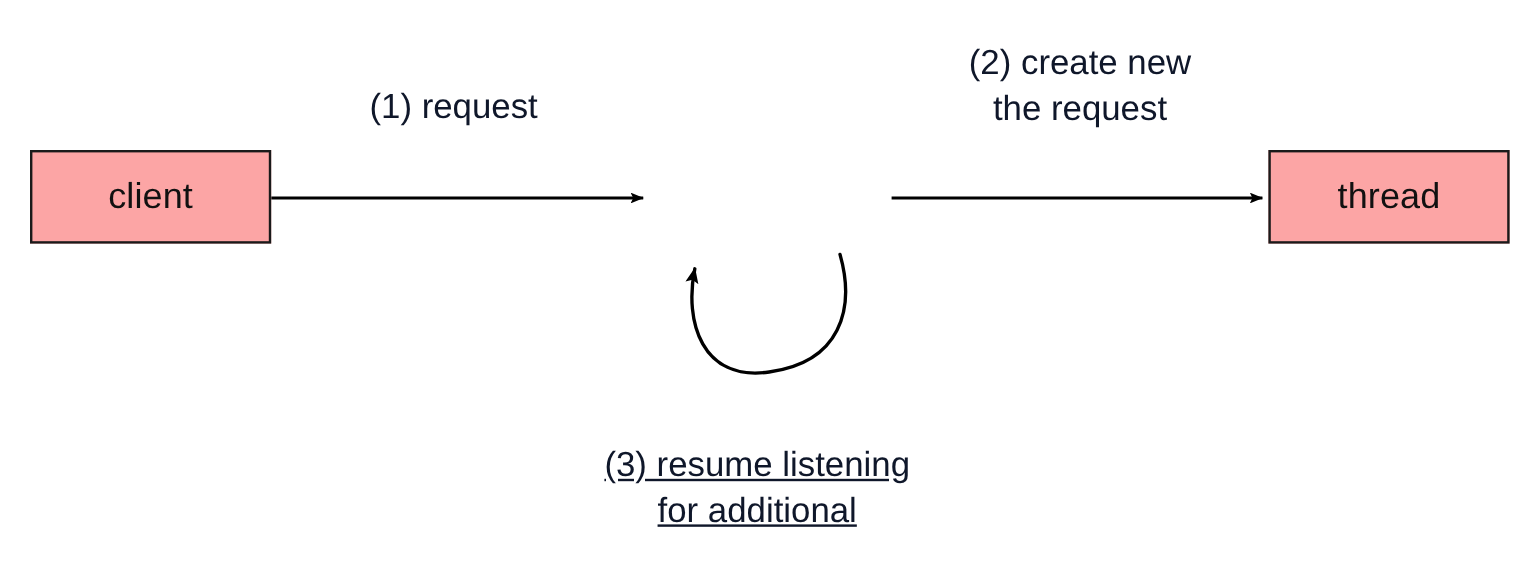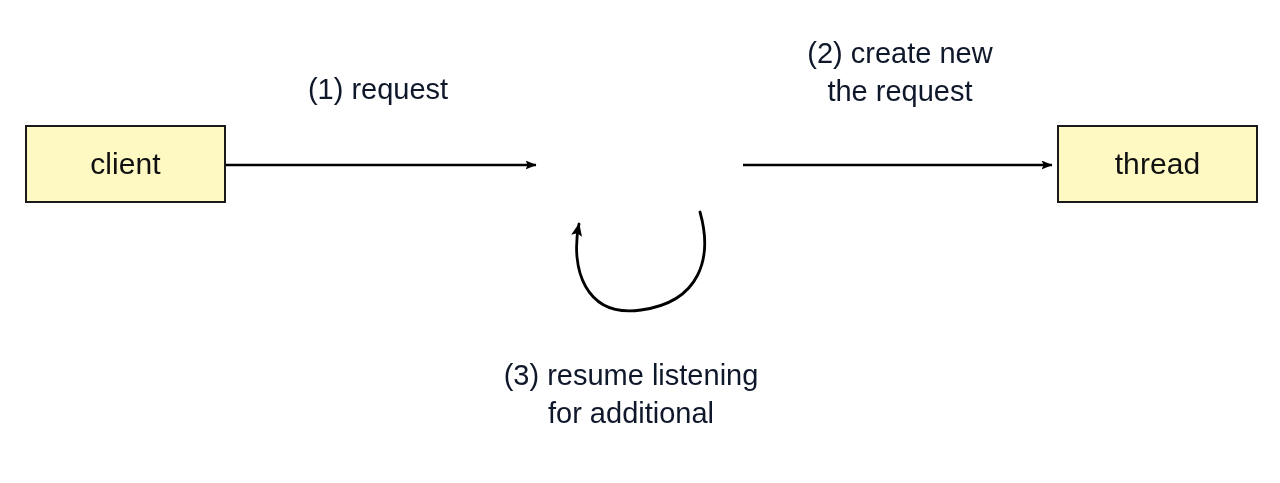--- a/index.html
+++ b/index.html
@@ -20,21 +20,21 @@
     height: 483px;
   }
 
   
   .node-box {
     position: absolute;
     box-sizing: border-box;
     width: 201px;
     height: 78px;
     top: 125px;
-    background: #fef9c3;
+    background: #fca5a5;
     border: 2px solid #1a1a1a;
     display: flex;
     align-items: center;
     justify-content: center;
   }
   .node-label {
     font-size: 30px;
     line-height: 1;
     letter-spacing: 0.1px;
     color: #111111;
@@ -58,22 +58,23 @@
     top: 70px;
     width: 300px;
   }
   #label-create-thread {
     left: 750px;
     top: 34px;
     width: 300px;
   }
   #label-resume {
     left: 481px;
-    top: 356px;
+    top: 369px;
     width: 300px;
+    text-decoration: underline;
   }
 
   
   #arrow-layer {
     position: absolute;
     left: 0;
     top: 0;
     width: 1280px;
     height: 483px;
     pointer-events: none;

